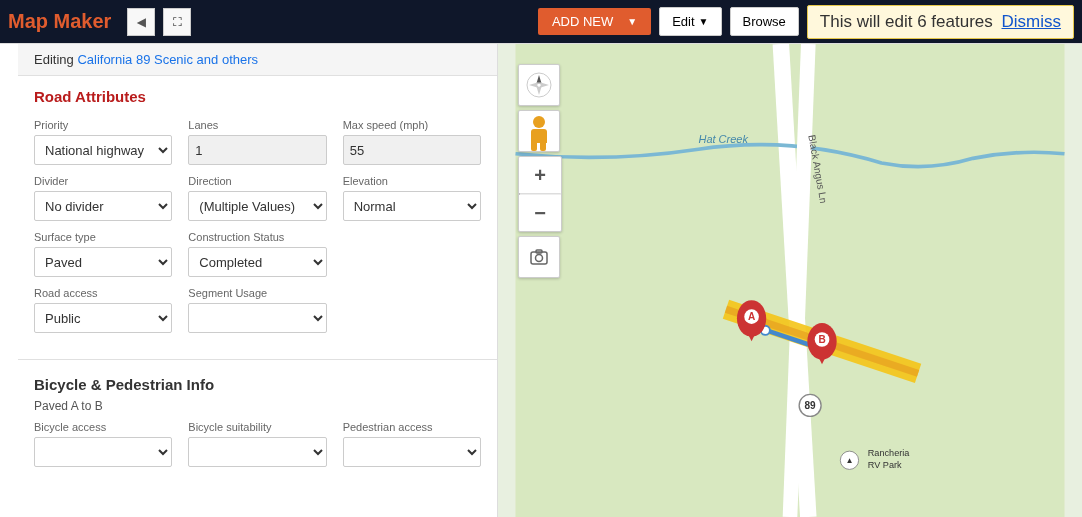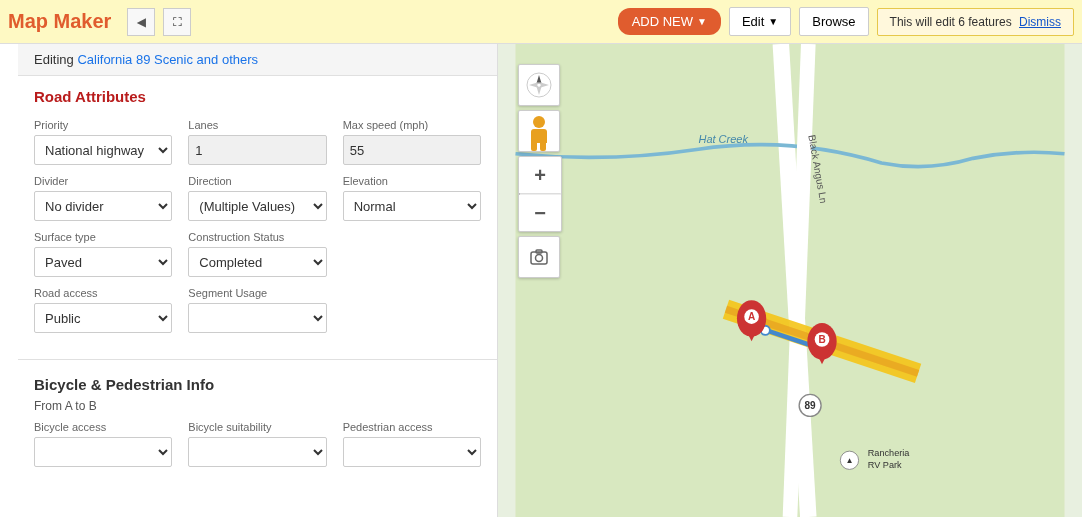--- a/index.html
+++ b/index.html
@@ -4,21 +4,21 @@
   <style>
     * { box-sizing: border-box; margin: 0; padding: 0; }
     body { font-family: Arial, sans-serif; font-size: 13px; background: #fff; width: 1082px; height: 517px; overflow: hidden; display: flex; flex-direction: column; }
 
     
     .header {
       display: flex;
       align-items: center;
       padding: 0 8px;
       height: 44px;
-      background: #fef9c3;
+      background: #0f172a;
       border-bottom: 1px solid #ddd;
       gap: 8px;
       flex-shrink: 0;
     }
     .app-title {
       color: #e05c2e;
       font-size: 20px;
       font-weight: bold;
       margin-right: 8px;
     }
@@ -32,22 +32,22 @@
       color: #555;
     }
     .header-spacer { flex: 1; }
     .add-new-btn {
       background: #e05c2e;
       color: #fff;
       border: none;
       padding: 6px 14px;
       font-size: 13px;
       cursor: pointer;
-      display: flex; align-items: center; gap: 4px;
-      border-radius: 12px;
+      display: flex; align-items: center; gap: 14px;
+      border-radius: 2px;
     }
     .add-new-btn .caret { font-size: 10px; }
     .edit-btn {
       background: #fff;
       border: 1px solid #ccc;
       padding: 6px 12px;
       font-size: 13px;
       cursor: pointer;
       display: flex; align-items: center; gap: 4px;
       border-radius: 2px;
@@ -58,21 +58,21 @@
       border: 1px solid #ccc;
       padding: 6px 12px;
       font-size: 13px;
       cursor: pointer;
       border-radius: 2px;
     }
     .edit-notice {
       background: #fff8dc;
       border: 1px solid #e6c84a;
       padding: 6px 12px;
-      font-size: 12px;
+      font-size: 17px;
       color: #333;
       border-radius: 2px;
     }
     .edit-notice .dismiss-link {
       color: #1155cc;
       text-decoration: underline;
       cursor: pointer;
       margin-left: 4px;
     }
     .fullscreen-btn {
@@ -403,21 +403,21 @@
             <option>Seasonal</option>
           </select>
         </div>
         <div class="field-group"></div>
       </div>
     </div>
 
     <hr class="section-divider">
 
     <div class="subsection-title">Bicycle &amp; Pedestrian Info</div>
-    <div class="subsection-subtitle">From A to B</div>
+    <div class="subsection-subtitle">Paved A to B</div>
     <div class="fields-row">
       <div class="field-group">
         <label class="field-label">Bicycle access</label>
         <select class="field-select"></select>
       </div>
       <div class="field-group">
         <label class="field-label">Bicycle suitability</label>
         <select class="field-select"></select>
       </div>
       <div class="field-group">

